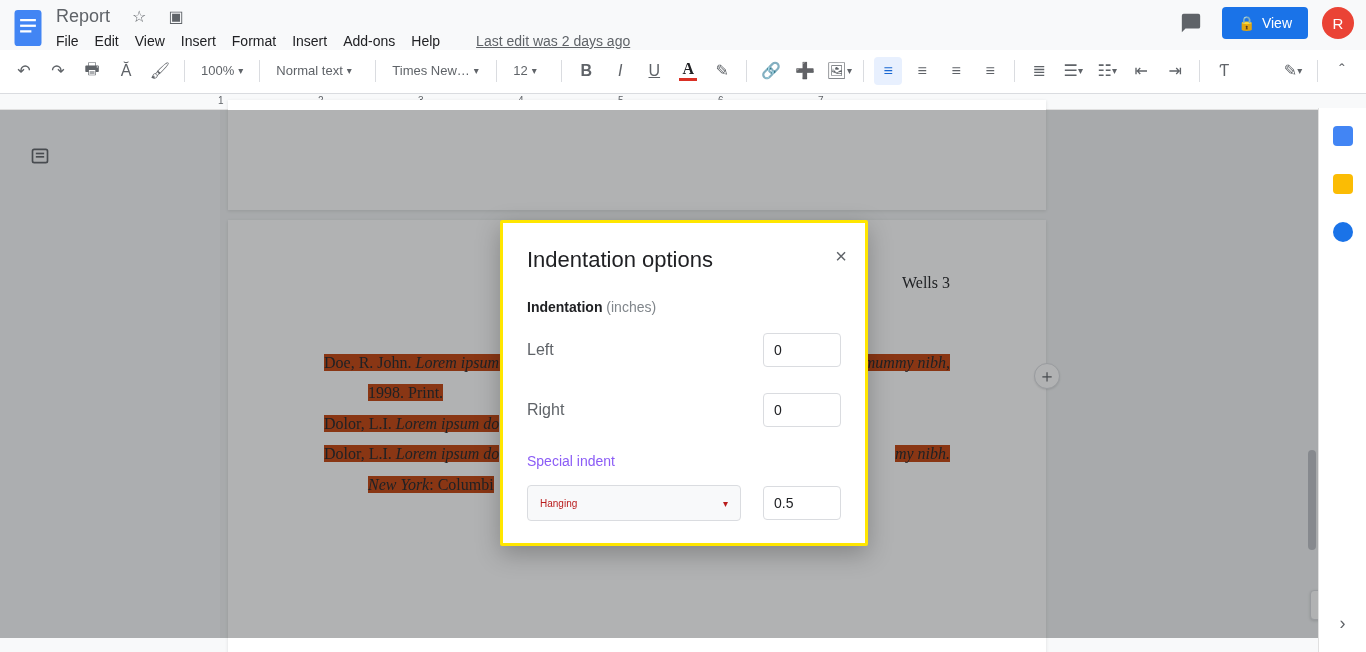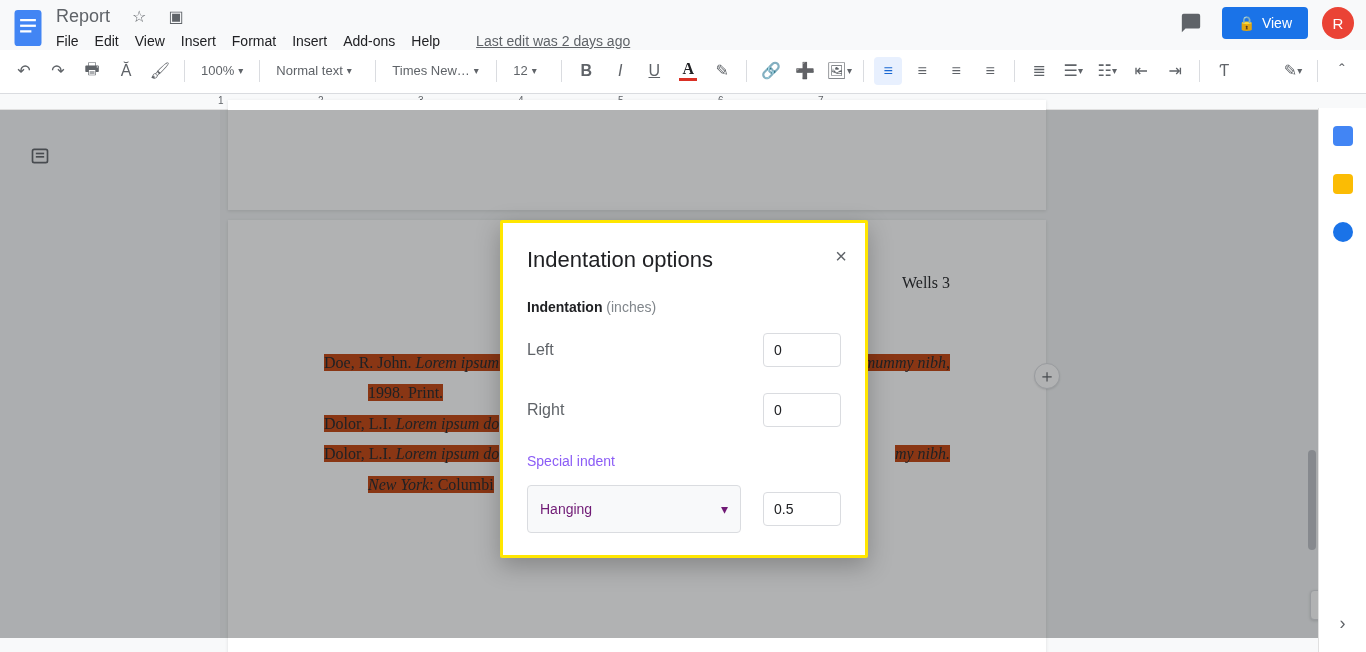--- a/index.html
+++ b/index.html
@@ -56,21 +56,21 @@
   .dialog { position:absolute; left:500px; top:110px; width:368px; background:#fff; border:3px solid #ffe600; border-radius:2px; box-shadow:0 8px 24px rgba(0,0,0,.25); padding:24px 24px 22px 24px; }
   .dialog h2 { font-size:22px; font-weight:400; color:#202124; margin-bottom:26px;}
   .dialog .close { position:absolute; right:18px; top:22px; color:#5f6368; font-size:20px; cursor:pointer; }
   .section-label { font-size:14px; color:#202124; margin-bottom:18px;}
   .section-label .unit { color:#80868b; font-weight:400;}
   .row { display:flex; align-items:center; justify-content:space-between; margin-bottom:26px;}
   .row label { font-size:16px; color:#5f6368; }
   .num-input { width:78px; height:34px; border:1px solid #dadce0; border-radius:4px; padding:0 10px; font-size:14px; color:#202124; }
   .sect2-label { font-size:14px; color:#8b5cf6; margin:12px 0 16px 0;}
   .select-wrap { display:flex; gap:22px; align-items:center; }
-  .select { flex:1; height:48px; border:1px solid #dadce0; background:#f8f9fa; border-radius:4px; display:flex; align-items:center; justify-content:space-between; padding:0 12px; font-size:14px; color:#701a75; cursor:pointer;}
+  .select { flex:1; height:36px; border:1px solid #dadce0; background:#f8f9fa; border-radius:4px; display:flex; align-items:center; justify-content:space-between; padding:0 12px; font-size:10px; color:#b91c1c; cursor:pointer;}
   .dlg-actions { display:flex; justify-content:flex-end; gap:12px; margin-top:42px;}
   .btn-flat { background:#fff; border:1px solid #dadce0; border-radius:4px; padding:8px 18px; color:#1a73e8; font-size:14px; cursor:pointer;}
   .btn-primary { background:#1a73e8; border:none; border-radius:4px; padding:8px 22px; color:#fff; font-size:14px; font-weight:500; cursor:pointer;}
   
   .scrollbar { position:absolute; right:50px; top:340px; width:8px; height:100px; background:#bdc1c6; border-radius:4px;}
 </style>
 </head>
 <body>
 
 <div class="hdr">

